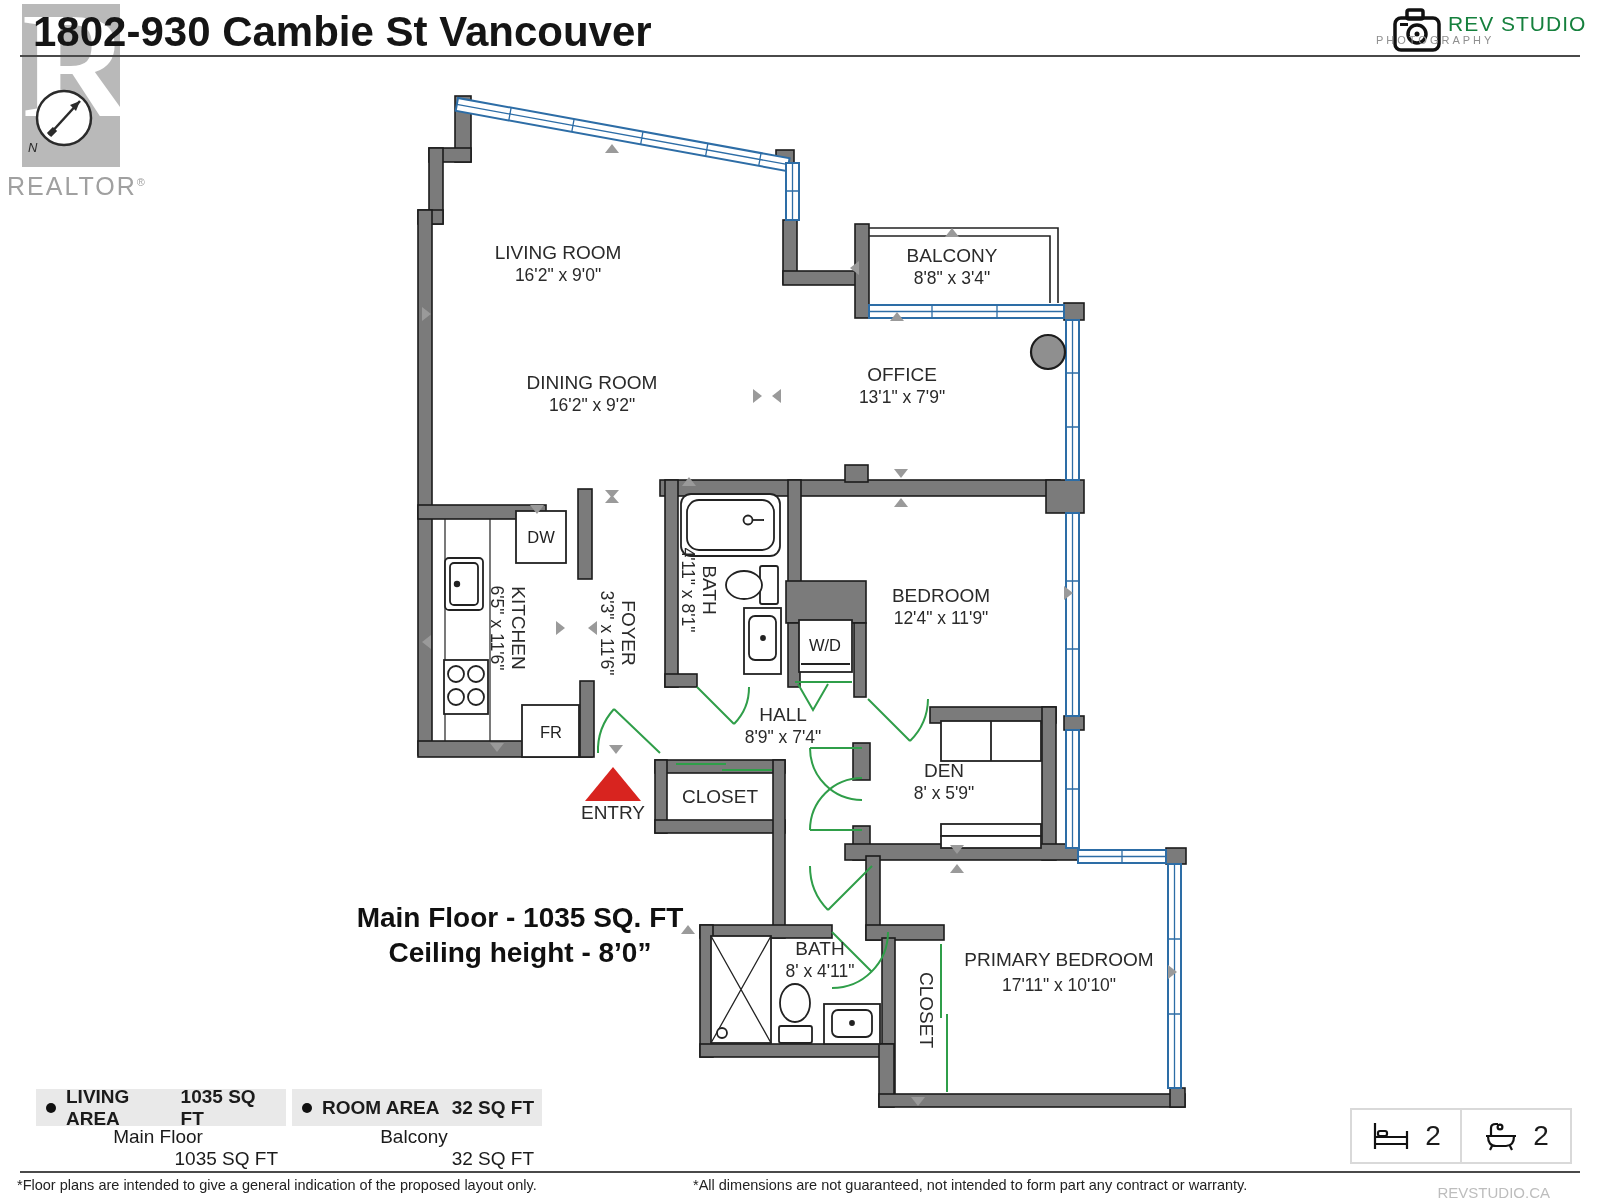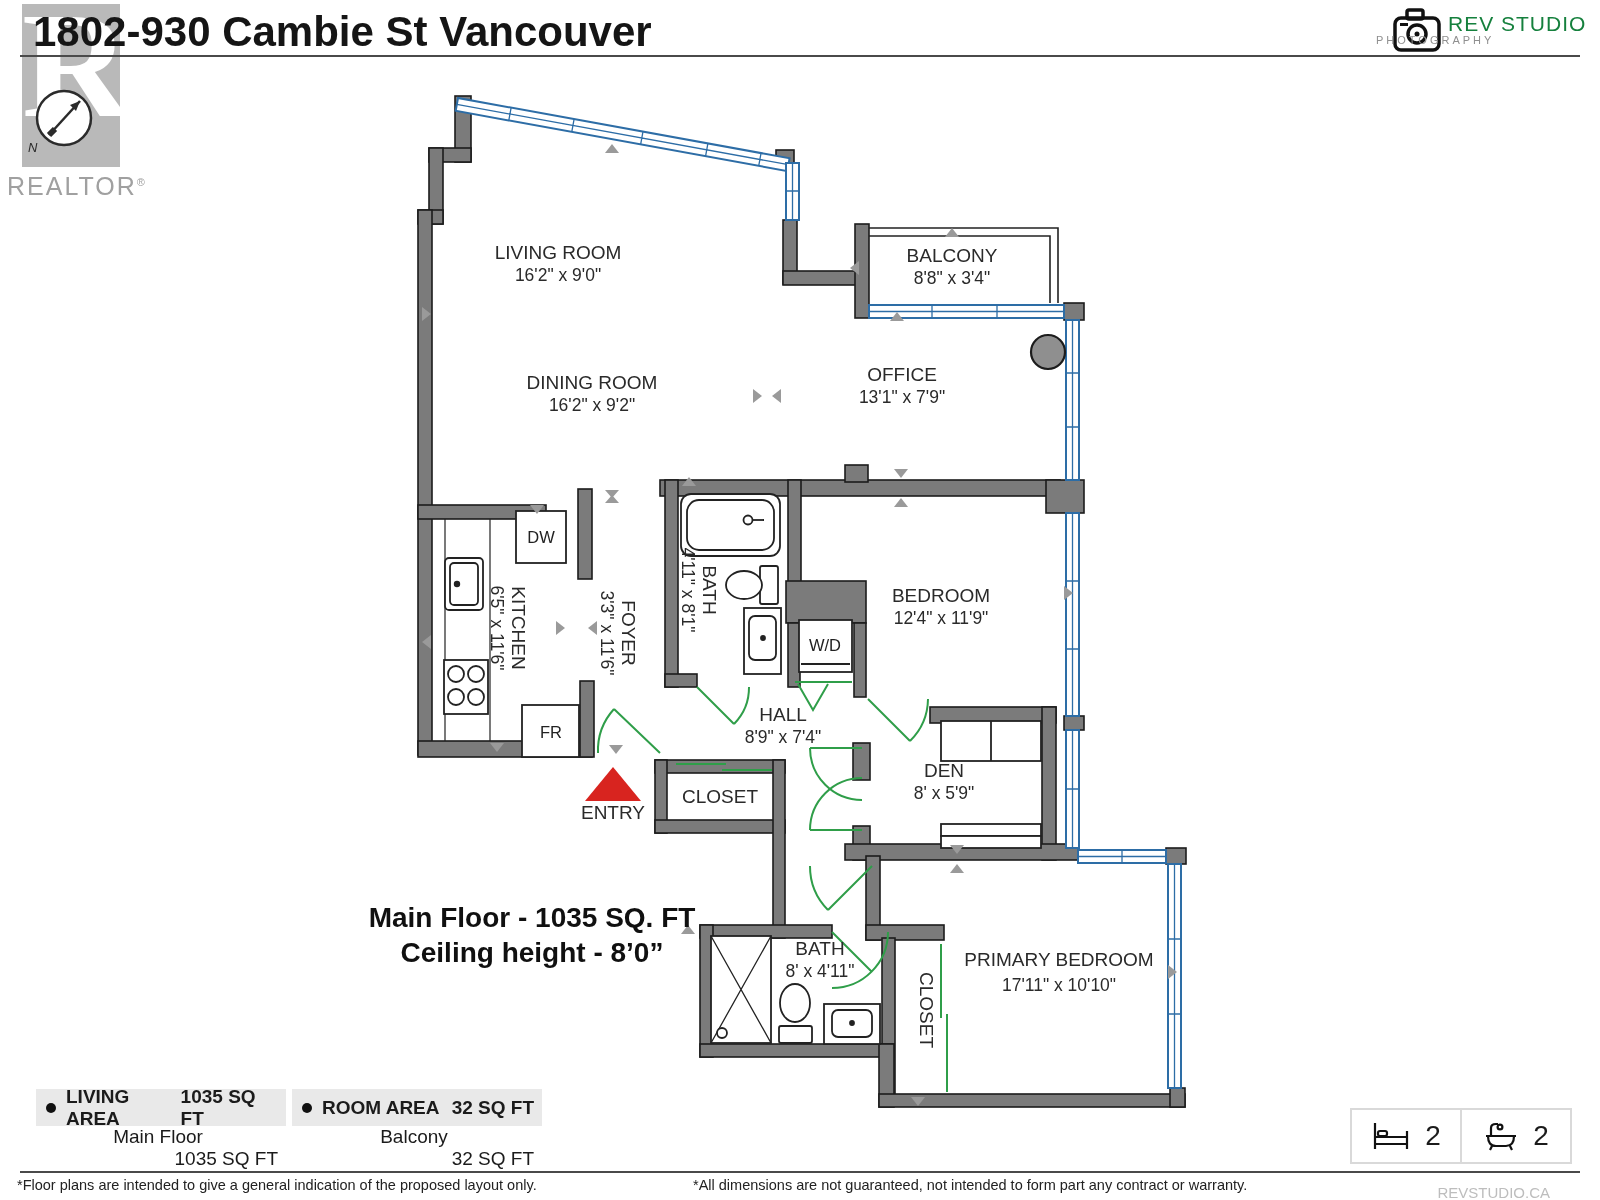--- a/index.html
+++ b/index.html
@@ -10,21 +10,21 @@
   .rbox{left:22px;top:4px;width:98px;height:163px;background:#b9b9b9;}
   .rbox .bigR{position:absolute;left:0;top:-14px;width:100%;text-align:center;
               font-family:"Liberation Serif",serif;font-weight:bold;font-size:150px;line-height:1;color:#fff;}
   .realtor-word{left:7px;top:172px;font-size:25px;font-weight:normal;letter-spacing:2px;color:#a0a0a0;text-align:center;}
   .realtor-word sup{font-size:11px;}
   .page-title{left:33px;top:8px;font-size:42px;font-weight:bold;color:#151515;letter-spacing:0;}
   .toprule{left:20px;top:55px;width:1560px;height:2px;background:#4a4a4a;}
   .revlogo-name{left:1448px;top:12px;font-size:21px;font-weight:normal;letter-spacing:1px;color:#15803d;}
   .revlogo-sub{left:1376px;top:34px;font-size:11px;letter-spacing:3px;color:#8f8f8f;}
   
-  .summary{left:292px;top:900px;width:480px;text-align:center;}
+  .summary{left:280px;top:900px;width:480px;text-align:center;}
   .summary .l1,.summary .l2{font-size:28px;font-weight:bold;color:#101010;line-height:1.25;}
   
   .atable{width:250px;font-size:19px;}
   .atable .hdr{height:37px;background:#e9e9e9;display:flex;align-items:center;font-weight:bold;padding:0 8px 0 10px;}
   .atable .hdr .dot{width:10px;height:10px;border-radius:50%;background:#111;margin-right:10px;flex:0 0 auto;}
   .atable .hdr .val{margin-left:auto;}
   .atable .row{height:35px;display:flex;align-items:center;padding:0 8px 0 2px;flex-direction:column;}
   .atable .row .val{margin-left:auto;}
   
   .stats{left:1350px;top:1108px;width:218px;height:52px;border:2px solid #d9d9d9;display:flex;}

